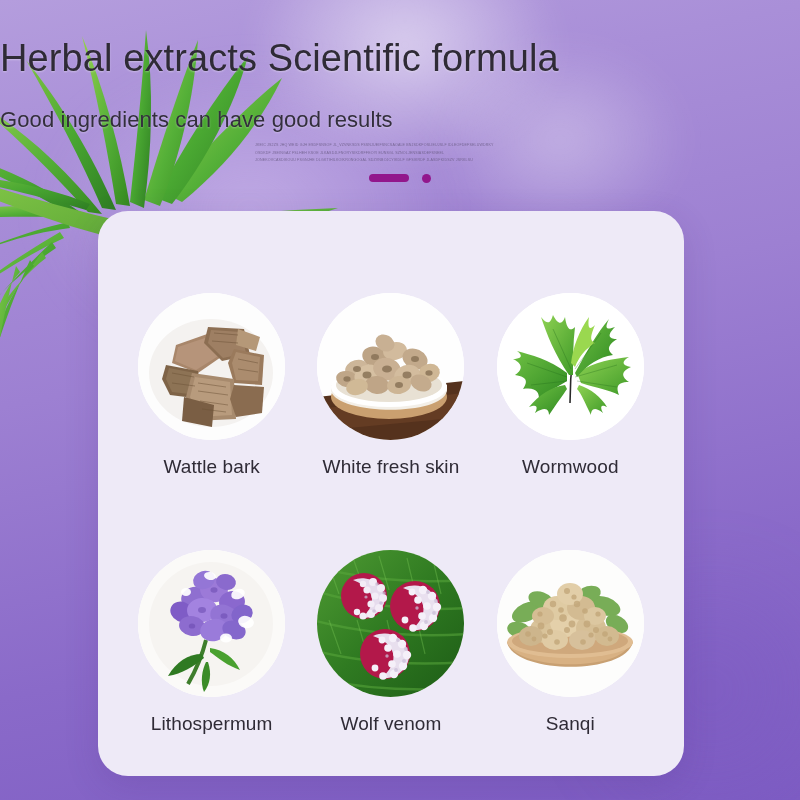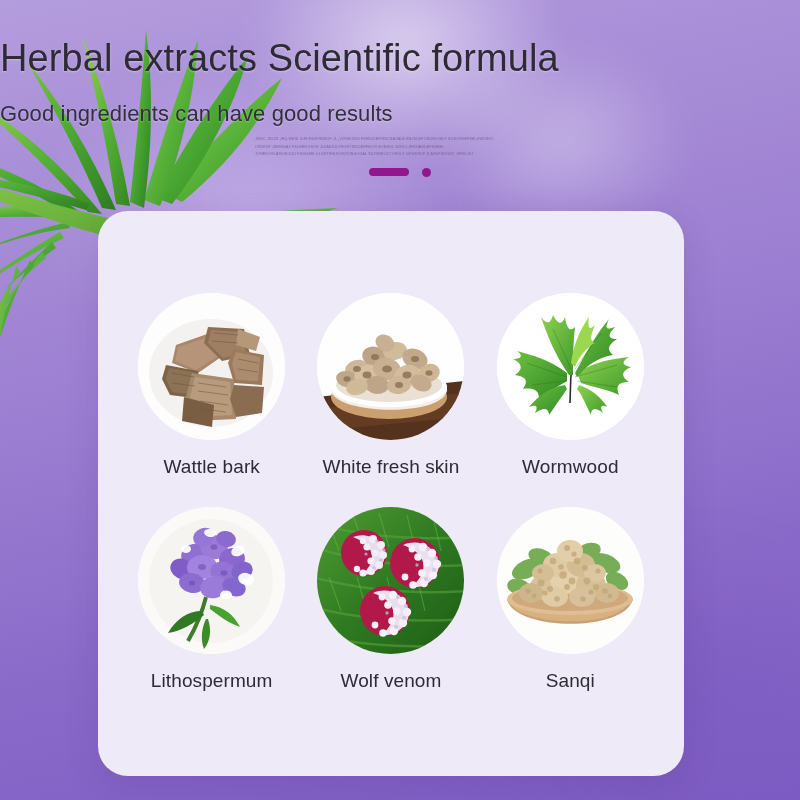--- a/index.html
+++ b/index.html
@@ -75,21 +75,21 @@
   .title {
     margin-top: 38px;
     font-size: 38px;
     line-height: 1.08;
     font-weight: 400;
     letter-spacing: 0.1px;
     color: #2f2b36;
     text-shadow: 0 1px 2px rgba(255,255,255,0.35);
   }
   .subtitle {
-    margin-top: 22px;
+    margin-top: 28px;
     font-size: 22px;
     font-weight: 400;
     color: #332f3c;
     letter-spacing: 0.1px;
     text-shadow: 0 1px 2px rgba(255,255,255,0.3);
   }
   .microcopy {
     margin: 9px auto 0;
     width: 290px;
     font-size: 3.6px;
@@ -132,21 +132,21 @@
     border-radius: 30px;
     box-shadow: 0 10px 34px rgba(70,40,120,0.16);
     z-index: 5;
   }
 
   .grid {
     position: absolute;
     left: 0; right: 0; top: 82px;
     display: grid;
     grid-template-columns: repeat(3, 1fr);
-    row-gap: 29px;
+    row-gap: 72px;
     padding: 0 24px;
   }
 
   .cell {
     display: flex;
     flex-direction: column;
     align-items: center;
   }
 
   .thumb {

